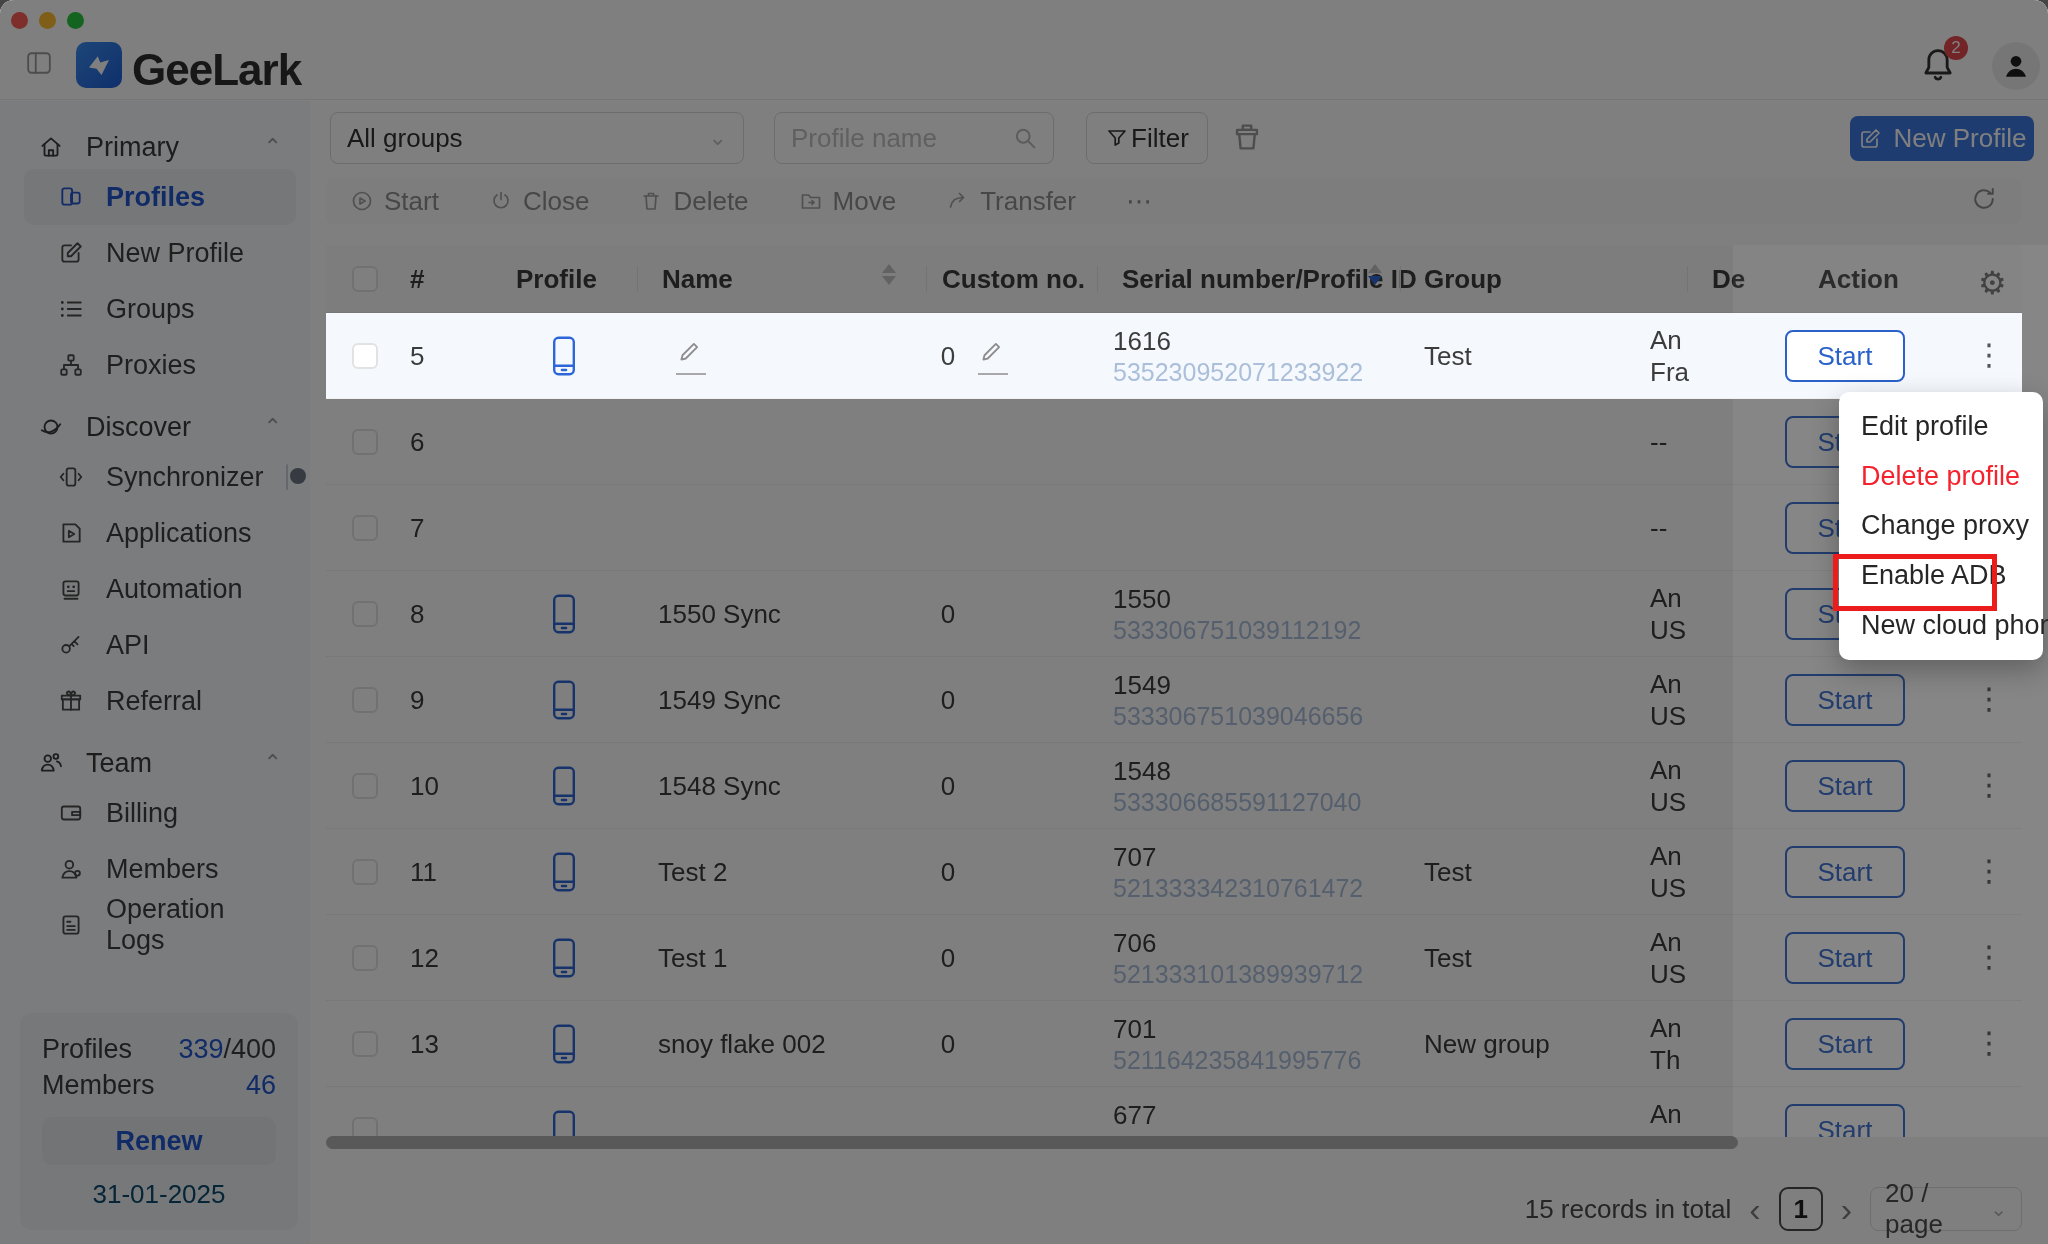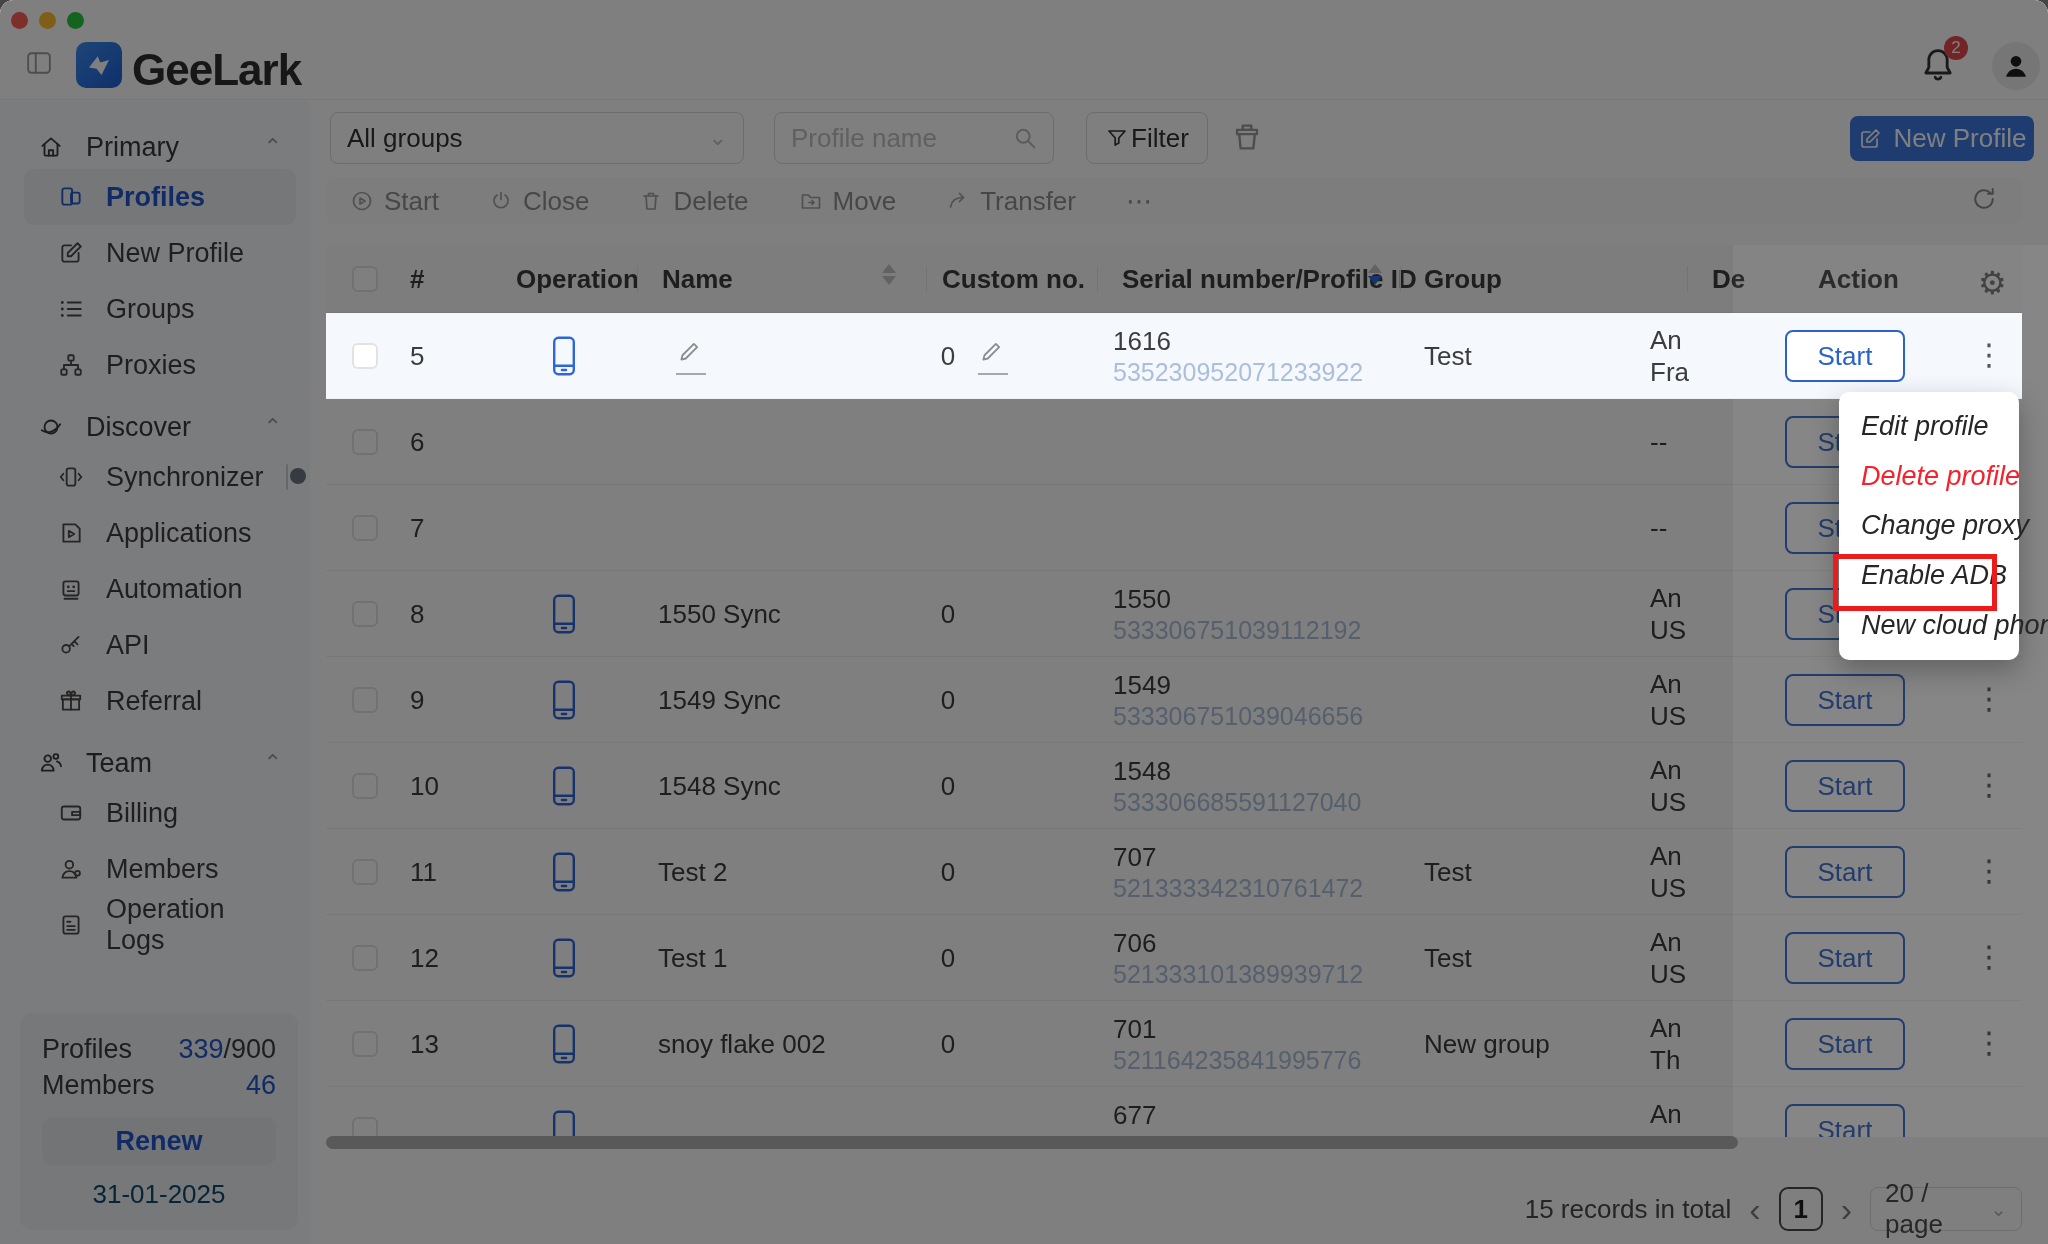--- a/index.html
+++ b/index.html
@@ -82,21 +82,21 @@
   
   .hscroll{position:absolute;left:16px;top:1035px;width:1412px;height:13px;border-radius:7px;background:#b3b3b3;}
   .pagination{position:absolute;right:26px;top:1085px;height:46px;display:flex;align-items:center;gap:18px;font-size:26px;color:#4a4a4a;}
   .pg-arrow{font-size:34px;color:#7d7d7d;line-height:40px;}
   .pg-num{width:44px;height:44px;border:2px solid #4a4a4a;border-radius:9px;display:flex;align-items:center;justify-content:center;font-weight:bold;color:#1f1f1f;box-sizing:border-box;}
   .pg-size{width:152px;height:44px;border:1px solid #dcdcdc;border-radius:8px;display:flex;align-items:center;justify-content:space-between;padding:0 14px;box-sizing:border-box;color:#4f4f4f;}
   .pg-size .chev{color:#b5b5b5;font-size:20px;}
   
   .dim{position:absolute;inset:0;background:rgba(0,0,0,0.5);z-index:50;}
   .dim-soft{position:absolute;left:1733px;top:245px;width:315px;height:892px;background:rgba(255,255,255,0.06);}
-  .ctx-menu{position:absolute;left:1839px;top:392px;width:180px;height:268px;background:#fff;border-radius:10px;box-shadow:0 10px 28px rgba(0,0,0,0.28);z-index:70;padding:10px 0;box-sizing:border-box;display:flex;flex-direction:column;font-style:italic;}
+  .ctx-menu{position:absolute;left:1839px;top:392px;width:204px;height:268px;background:#fff;border-radius:10px;box-shadow:0 10px 28px rgba(0,0,0,0.28);z-index:70;padding:10px 0;box-sizing:border-box;display:flex;flex-direction:column;}
   .ctx-item{height:49.6px;display:flex;align-items:center;padding-left:22px;font-size:27px;color:#262626;white-space:nowrap;}
   .ctx-item.danger{color:#f5222d;}
   .anno-rect{position:absolute;left:1833px;top:554px;width:164px;height:57px;border:5px solid #ed1c1c;box-sizing:border-box;z-index:80;}
 </style>
 </head>
 <body>
 
 <div id="app">
 
   <div class="app-header">
@@ -253,21 +253,21 @@
             <rect x="5" y="4" width="14" height="16" rx="2"></rect>
             <path d="M8.5 9h3M8.5 13h7M8.5 16.5h7"></path>
           </svg>
         <span>Operation Logs</span>
       </div>
     </div>
 
     <div class="usage-card">
       <div class="u-row">
         <span>Profiles</span>
-        <span class="u-val"><span>339</span><span class="u-total">/900</span></span>
+        <span class="u-val"><span>339</span><span class="u-total">/400</span></span>
       </div>
       <div class="u-row">
         <span>Members</span>
         <span class="u-val">46</span>
       </div>
       <div class="renew-btn">Renew</div>
       <div class="expiry">31-01-2025</div>
     </div>
   </div>
 
@@ -349,21 +349,21 @@
             <path d="M19.5 12a7.5 7.5 0 1 1-2.2-5.3"></path>
             <path d="M19.5 3.5v4h-4"></path>
           </svg>
       </div>
     </div>
 
     <div class="table">
       <div class="thead">
         <div class="cb" style="position:absolute;left:26px;top:21px;"></div>
         <div class="hcell" style="left:84px;">#</div>
-        <div class="hcell" style="left:190px;">Operation</div>
+        <div class="hcell" style="left:190px;">Profile</div>
         <div class="hcell" style="left:336px;">Name</div>
         <div class="sorter" style="left:556px;top:19px;">
             <span class="car-u"></span>
             <span class="car-d"></span>
           </div>
         <div class="hcell" style="left:616px;">Custom no.</div>
         <div class="hcell" style="left:796px;">Serial number/Profile ID</div>
         <div class="sorter" style="left:1042px;top:19px;">
             <span class="car-u"></span>
             <span class="car-d on"></span>

